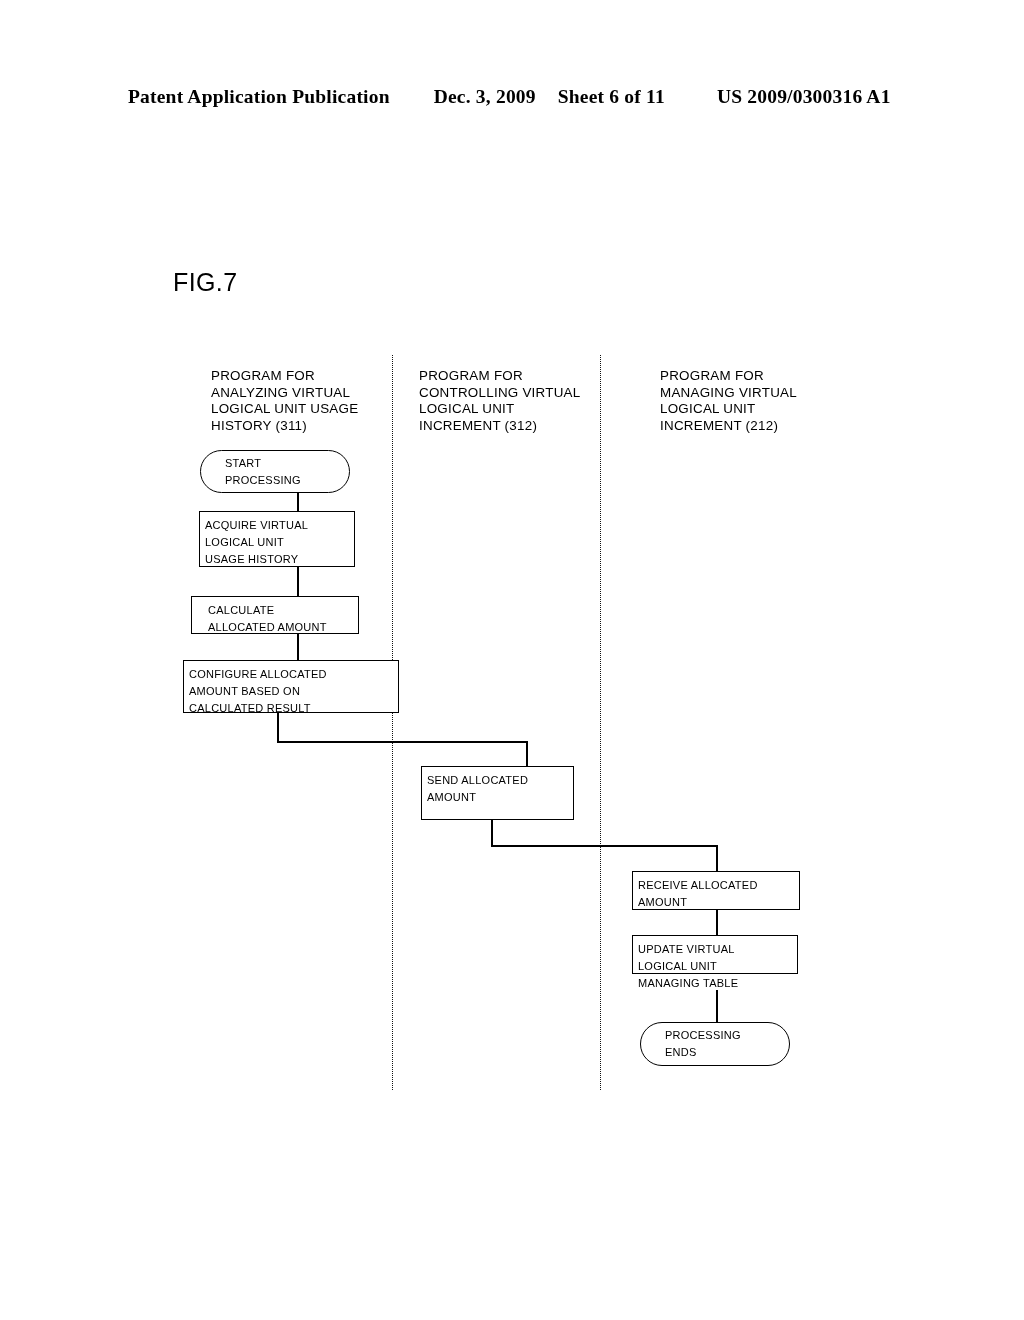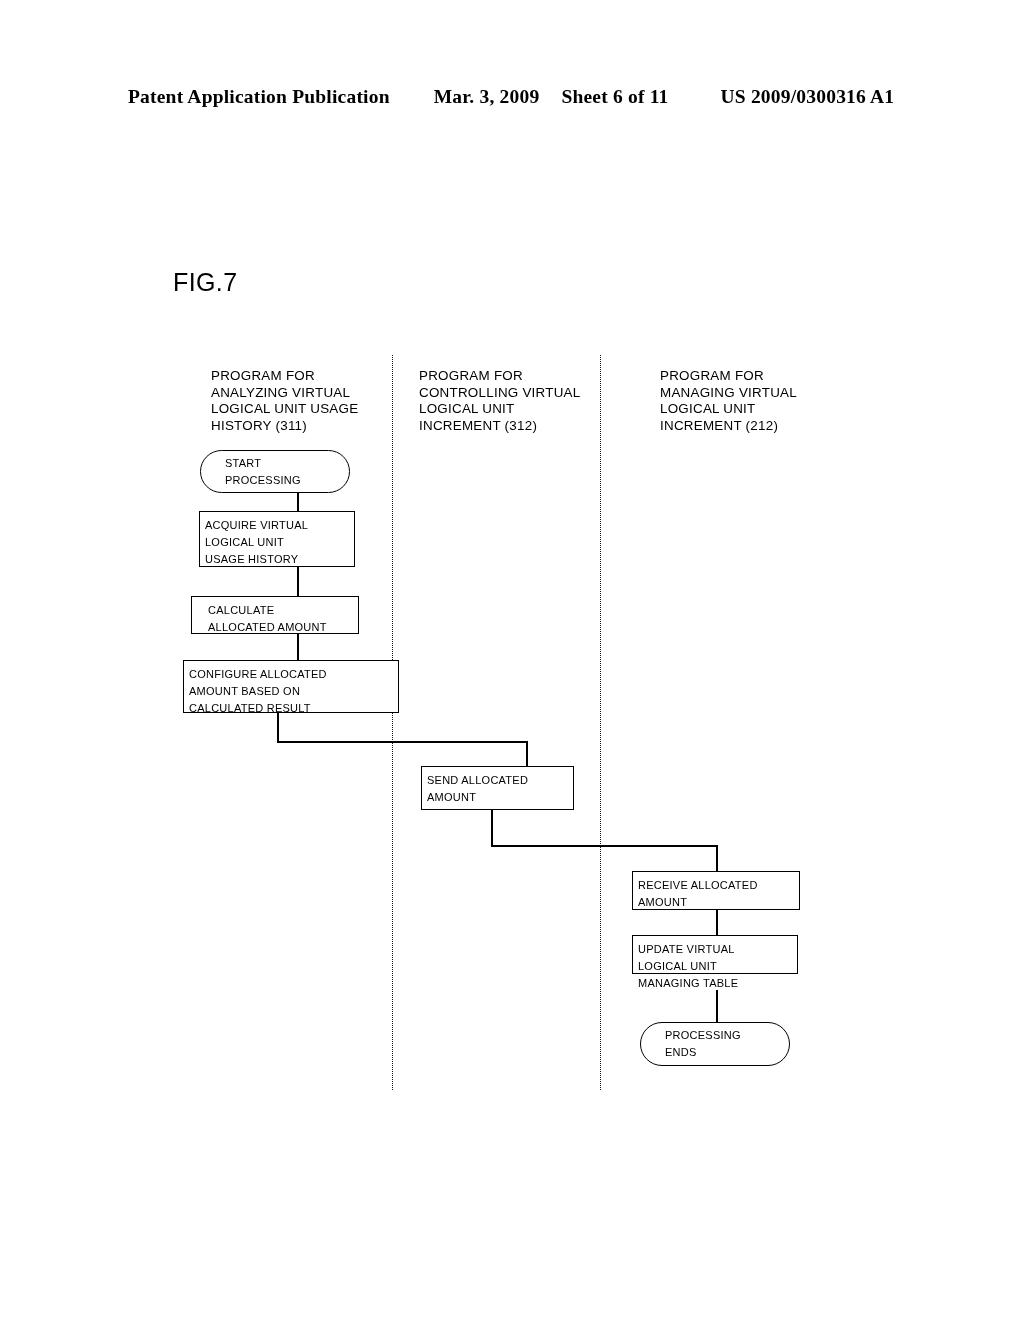--- a/index.html
+++ b/index.html
@@ -92,21 +92,21 @@
     padding-left: 24px;
     white-space: pre-line;
   }
 
   
   #node-start        { left: 200px; top: 450px; width: 150px; height: 43px; }
   #node-acquire      { left: 199px; top: 511px; width: 156px; height: 56px; }
   #node-calculate    { left: 191px; top: 596px; width: 168px; height: 38px; padding-left: 16px; }
   #node-configure    { left: 183px; top: 660px; width: 216px; height: 53px; }
   
-  #node-send         { left: 421px; top: 766px; width: 153px; height: 44px; }
+  #node-send         { left: 421px; top: 766px; width: 153px; height: 54px; }
   
   #node-receive      { left: 632px; top: 871px; width: 168px; height: 39px; }
   #node-update       { left: 632px; top: 935px; width: 166px; height: 39px; }
   #node-end          { left: 640px; top: 1022px; width: 150px; height: 44px; }
 
   
   .conn {
     position: absolute;
     background: #000000;
     z-index: 2;
@@ -131,21 +131,21 @@
   
   #conn-recv-update     { left: 716px; top: 909px; height: 27px; }
   
   #conn-update-end      { left: 716px; top: 990px; height: 33px; }
 </style>
 </head>
 <body>
 
 <div id="page-header">
   <span class="hdr-pub">Patent Application Publication</span>
-  <span class="hdr-date">Mar. 3, 2009</span>
+  <span class="hdr-date">Dec. 3, 2009</span>
   <span class="hdr-sheet">Sheet 6 of 11</span>
   <span class="hdr-patno">US 2009/0300316 A1</span>
 </div>
 
 <div id="fig-label">FIG.7</div>
 
 <div class="lane-divider" id="lane-divider-1"></div>
 <div class="lane-divider" id="lane-divider-2"></div>
 
 <div class="lane-header" id="lane-header-1">PROGRAM FOR

